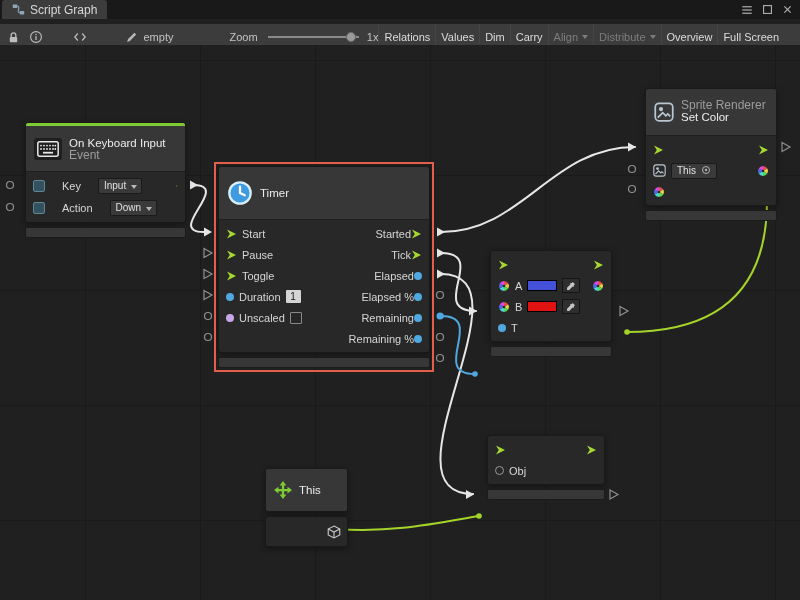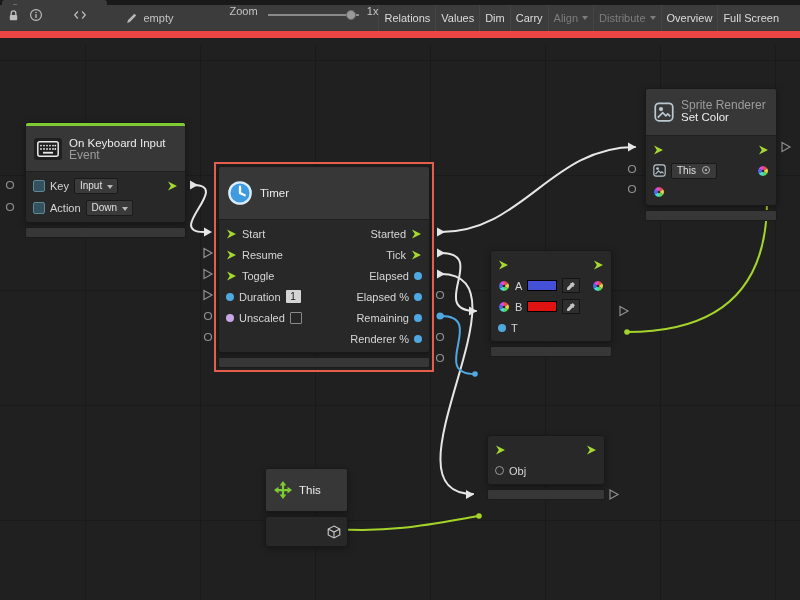--- a/index.html
+++ b/index.html
@@ -9,22 +9,22 @@
 
   
   .tabbar{position:absolute;top:0;left:0;right:0;height:19px;background:#191919;
           display:flex;align-items:stretch;}
   .tab{display:flex;align-items:center;gap:5px;background:#3c3c3c;margin-left:2px;
        padding:4px 10px;font-size:12px;color:#d8d8d8;border-radius:3px 3px 0 0;}
   .win-controls{margin-left:auto;display:flex;align-items:center;gap:9px;padding-right:7px;}
   .win-controls svg{display:block;}
 
   
-  .toolbar{position:absolute;top:5px;left:0;right:0;height:26px;background:#3c3c3c;
-           border-bottom:7px solid #ef4444;display:flex;
+  .toolbar{position:absolute;top:24px;left:0;right:0;height:26px;background:#3c3c3c;
+           border-bottom:2px solid #ef4444;display:flex;align-items:center;
            font-size:11px;color:#cfcfcf;}
   .tbicon{width:22px;height:20px;display:flex;align-items:center;justify-content:center;
           border-radius:2px;}
   .tbicon svg{display:block;}
   .graph-name{display:flex;align-items:center;gap:5px;margin-left:36px;color:#c4c4c4;}
   .zoom-label{margin-left:56px;color:#c4c4c4;}
   .slider{position:relative;width:92px;height:20px;margin-left:10px;}
   .slider .track{position:absolute;left:0;right:0;top:9px;height:2px;background:#8a8a8a;}
   .slider .handle{position:absolute;top:5px;left:78px;width:10px;height:10px;border-radius:50%;
                   background:#9a9a9a;border:1px solid #6b6b6b;box-sizing:border-box;}
@@ -53,24 +53,24 @@
   .node{position:absolute;}
   .node.selected{outline:2px solid #e45f4b;outline-offset:2px;}
   .node-main{background:#282828;border:1px solid #191919;border-radius:3px;overflow:hidden;
              box-shadow:0 2px 6px rgba(0,0,0,.35);}
   .accent{height:3px;background:#7ecb33;}
   .nhead{display:flex;align-items:center;gap:7px;padding:0 8px;background:#373737;
          border-bottom:1px solid #1f1f1f;}
   .ntitle{font-size:11.5px;color:#ececec;line-height:13px;}
   .nsub,.nsur{font-size:12px;color:#9c9c9c;line-height:11px;}
   .nbody{padding:3px 0;}
-  .nrow{display:flex;align-items:center;height:22px;padding:0 7px;gap:5px;}
+  .nrow{display:flex;align-items:center;height:22px;padding:0 7px;gap:17px;}
   .trow{display:flex;align-items:center;height:21px;padding:0 7px;}
   .tleft{display:flex;align-items:center;gap:5px;flex:1;}
-  .tright{display:flex;align-items:center;gap:5px;flex:1;justify-content:flex-end;}
+  .tright{display:flex;align-items:center;flex:1;justify-content:flex-end;}
   .plabel{font-size:11px;color:#d6d6d6;}
   .flow{color:#a6d930;display:block;}
   .vport{width:8px;height:8px;border-radius:50%;display:inline-block;flex:none;}
   .vport.blue{background:#4fa8e0;} .vport.purple{background:#c9a6e8;}
   .vport.hollow{background:transparent;border:1.5px solid #9a9a9a;width:7px;height:7px;}
   .nfooter{height:9px;background:#373737;border:1px solid #1b1b1b;border-radius:2px;margin-top:4px;}
   .dd{display:flex;align-items:center;background:#3a3a3a;border:1px solid #1a1a1a;border-radius:2px;
       padding:1px 15px 2px 5px;font-size:10px;color:#e0e0e0;position:relative;line-height:11px;}
   .dd::after{content:"";position:absolute;right:4px;top:6px;width:0;height:0;
       border-left:3px solid transparent;border-right:3px solid transparent;border-top:4px solid #b8b8b8;}
@@ -341,21 +341,21 @@
                 <svg class="flow" width="11" height="12">
                   <use href="#i-arrow"></use>
                 </svg>
               </div>
           </div>
           <div class="trow">
             <div class="tleft">
                 <svg class="flow" width="11" height="12">
                   <use href="#i-arrow"></use>
                 </svg>
-                <span class="plabel">Resume</span>
+                <span class="plabel">Pause</span>
               </div>
             <div class="tright">
                 <span class="plabel">Tick</span>
                 <svg class="flow" width="11" height="12">
                   <use href="#i-arrow"></use>
                 </svg>
               </div>
           </div>
           <div class="trow">
             <div class="tleft">
@@ -387,21 +387,21 @@
                 <span class="checkbox"></span>
               </div>
             <div class="tright">
                 <span class="plabel">Remaining</span>
                 <span class="vport blue"></span>
               </div>
           </div>
           <div class="trow">
             <div class="tleft"></div>
             <div class="tright">
-                <span class="plabel">Renderer %</span>
+                <span class="plabel">Remaining %</span>
                 <span class="vport blue"></span>
               </div>
           </div>
         </div>
       </div>
       <div class="nfooter"></div>
     </div>
 
     <div class="node lerp" style="left:490px;top:205px;width:122px;">
       <div class="node-main">

